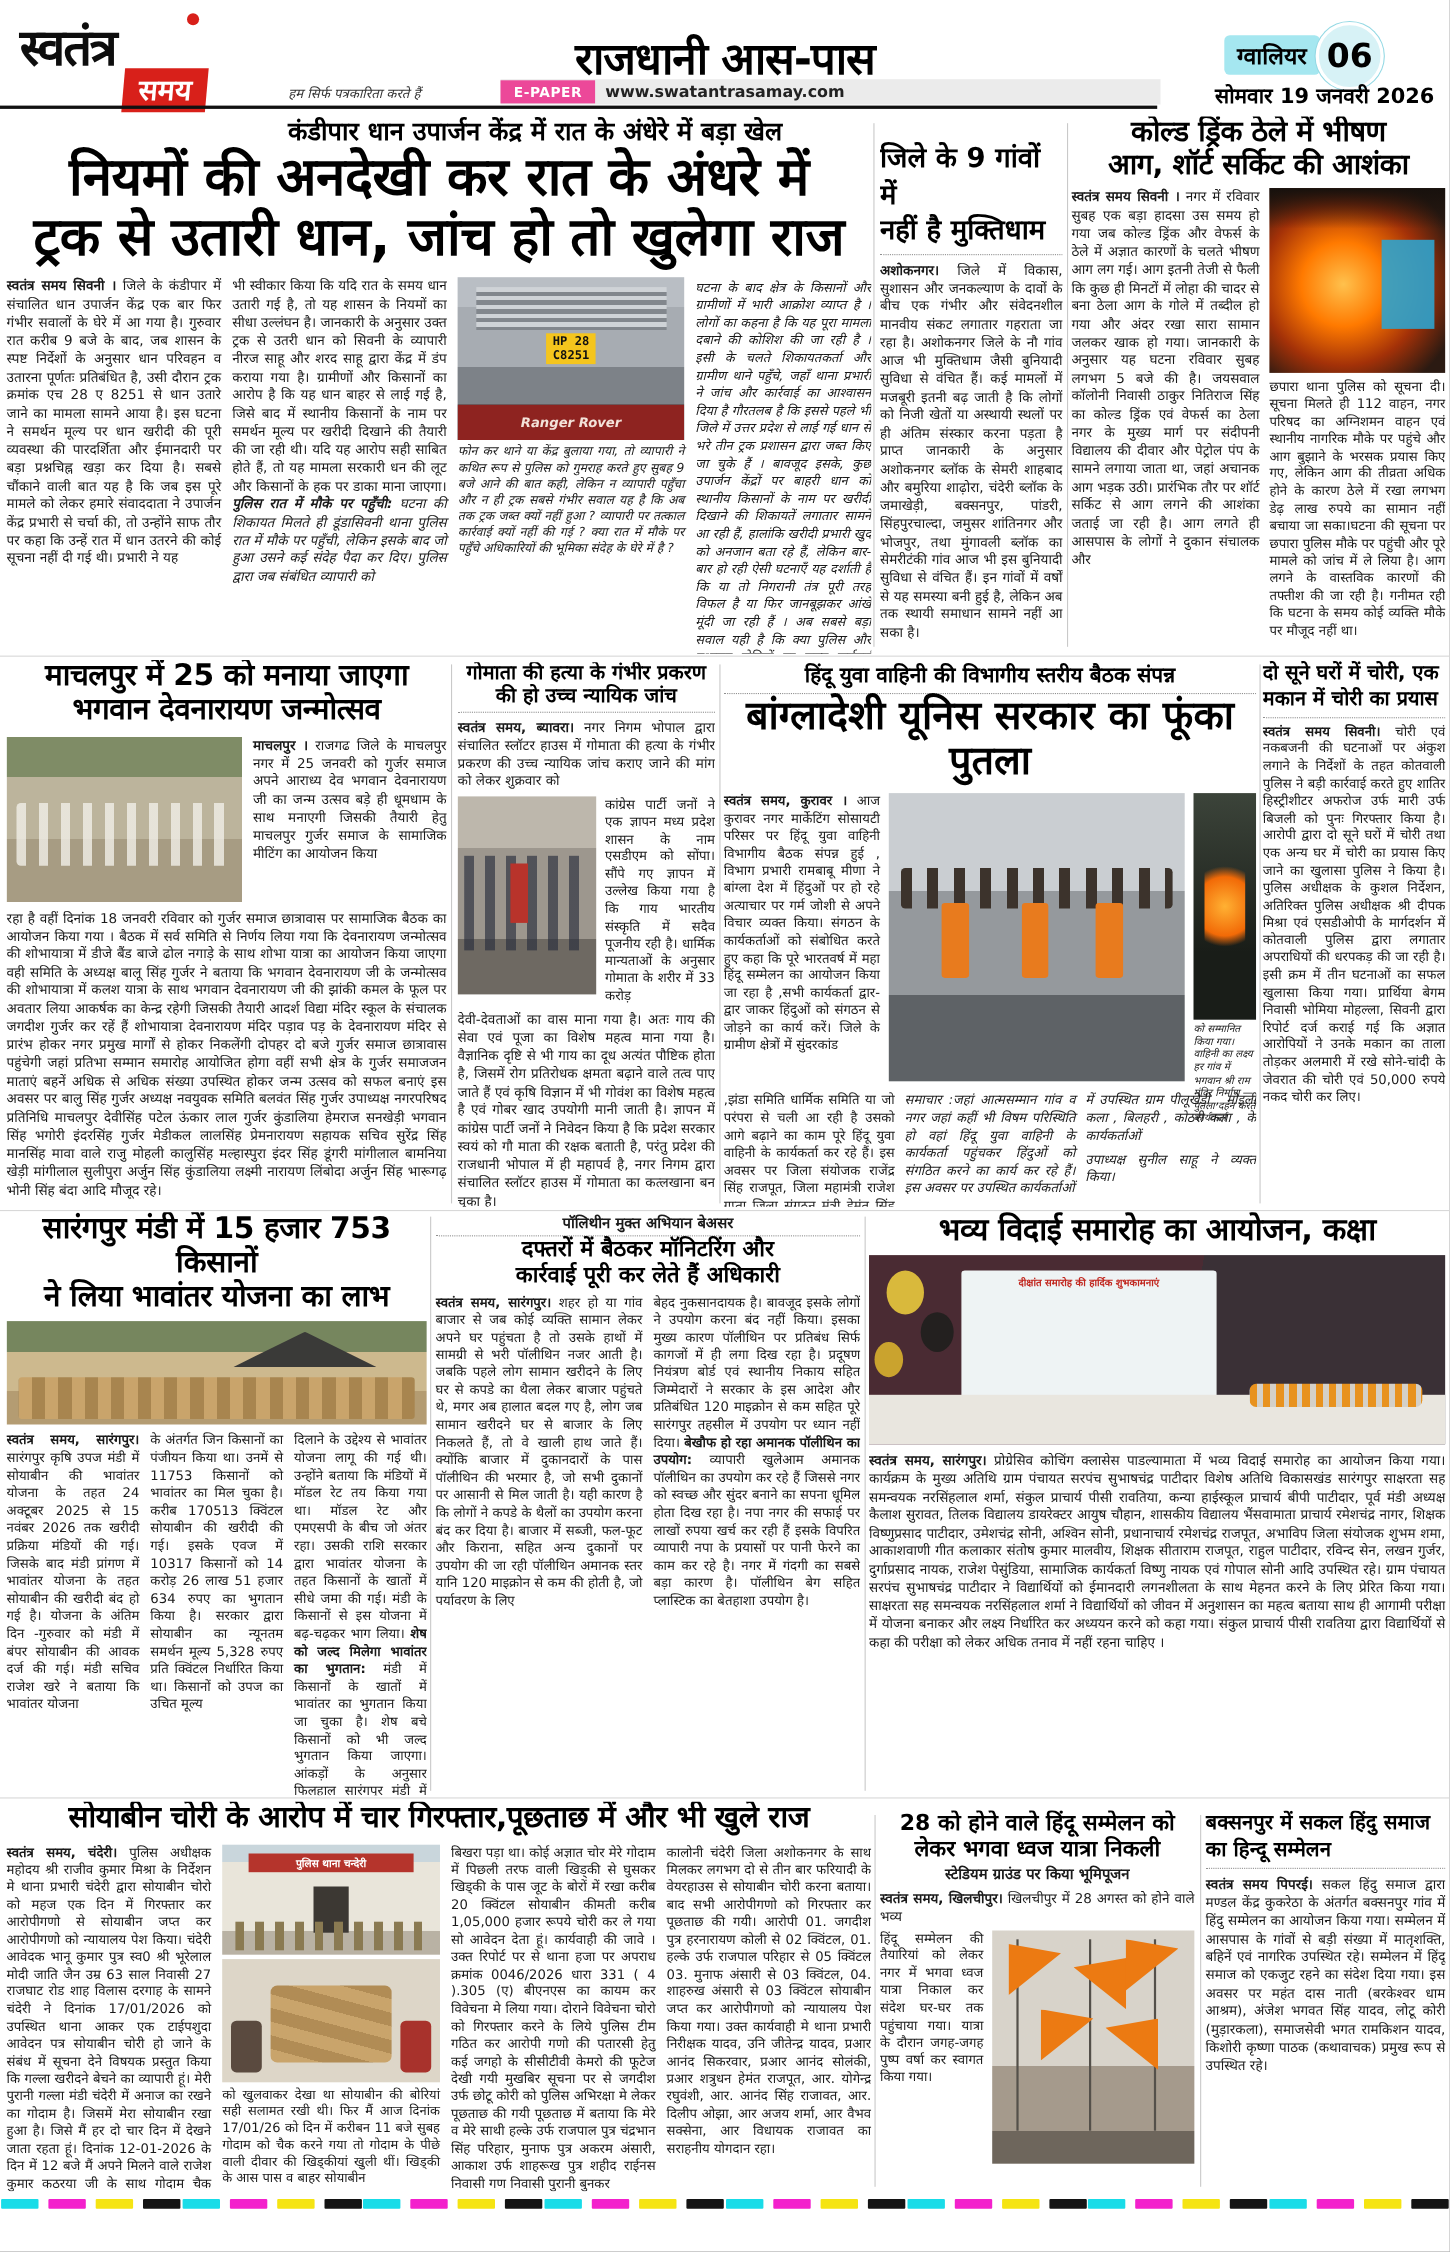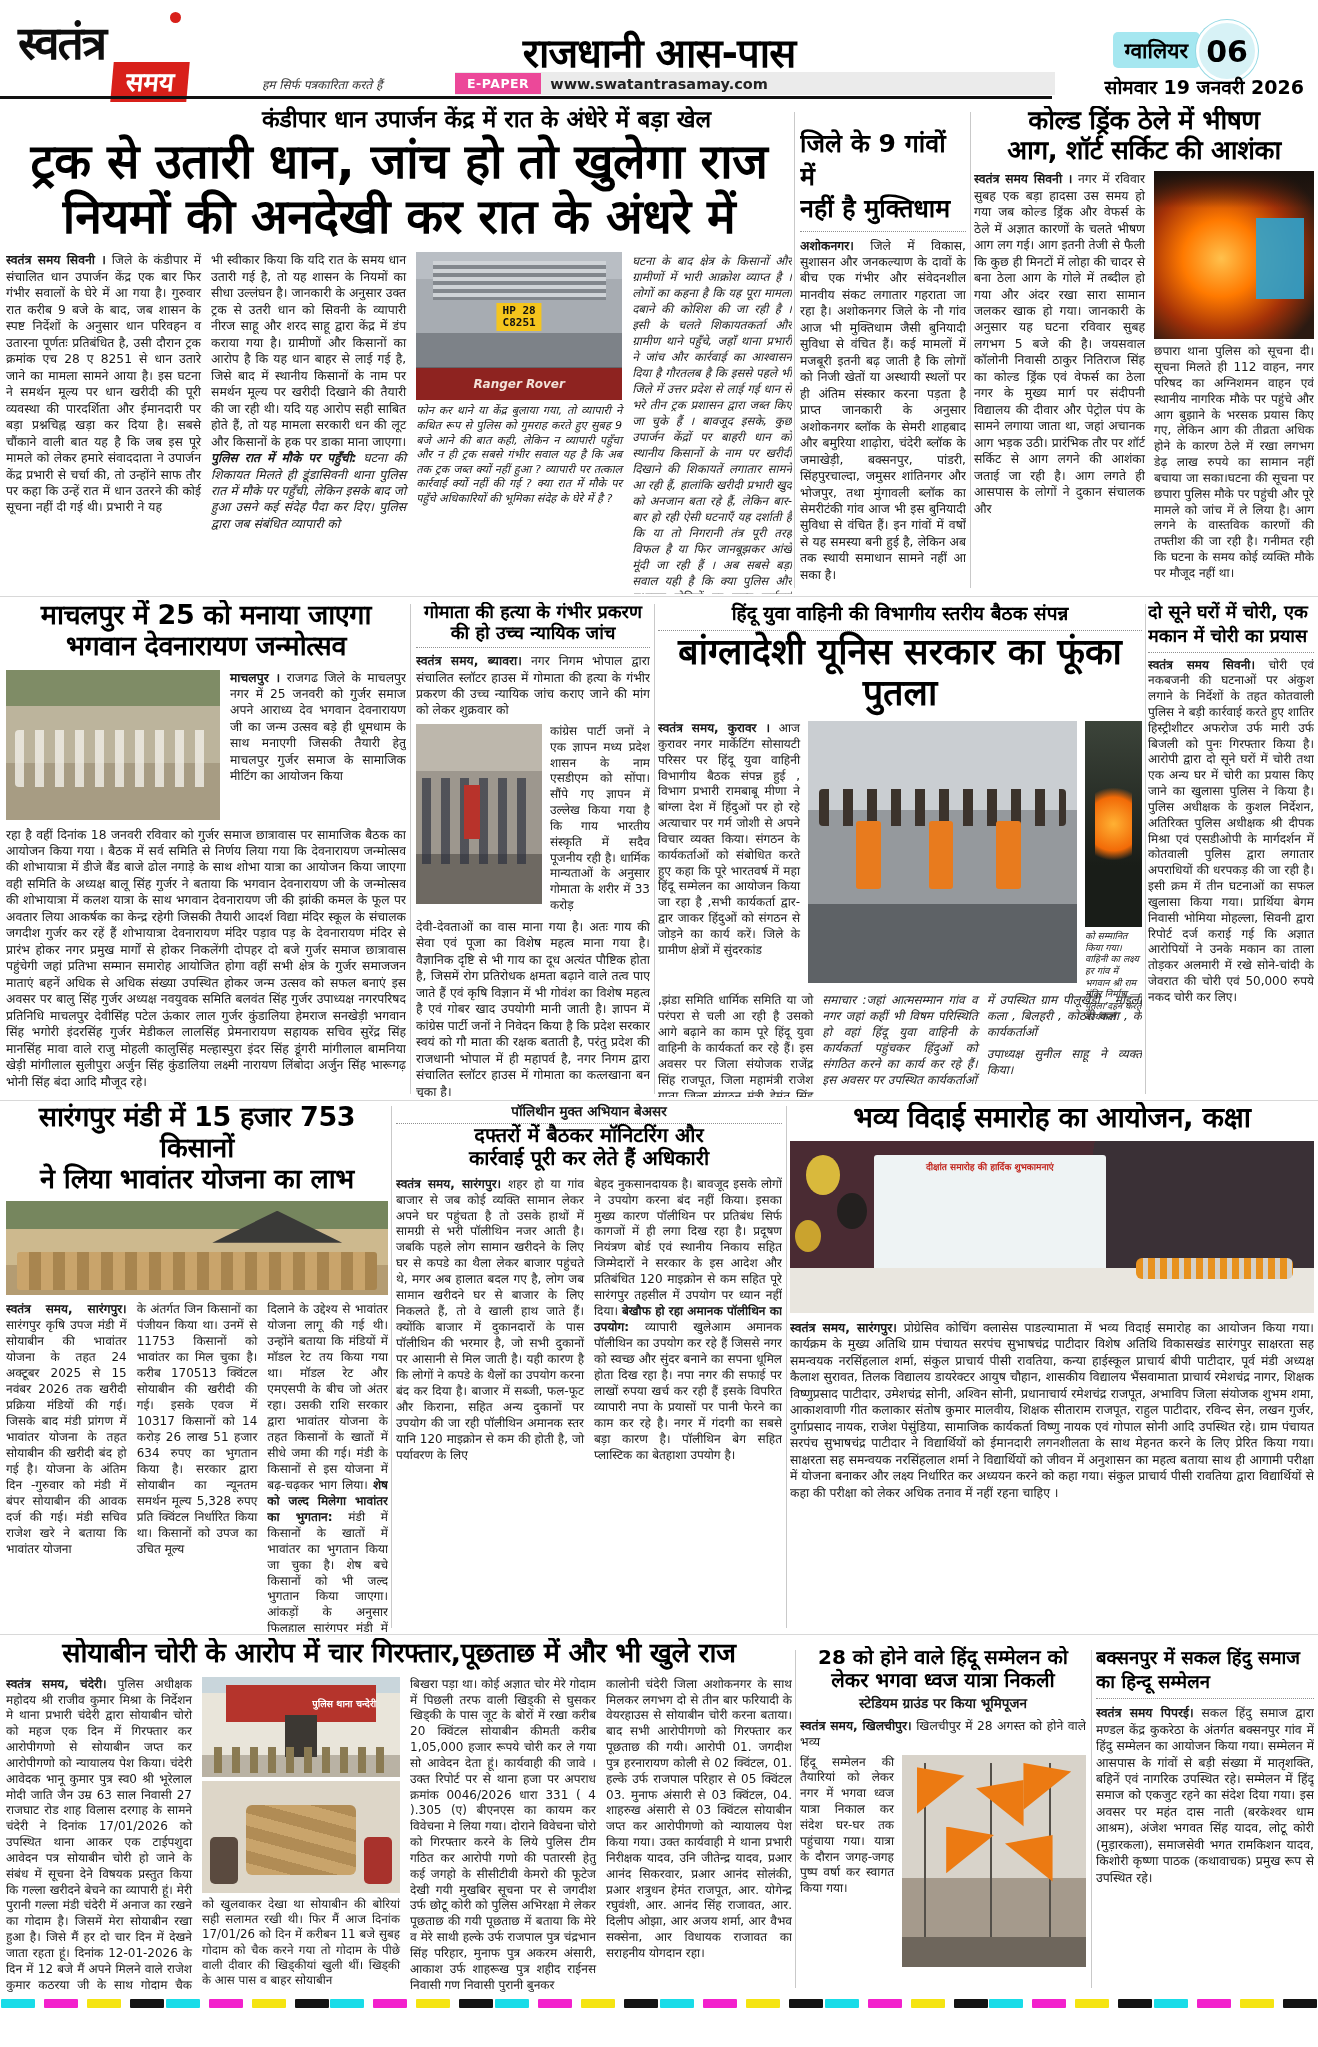--- a/index.html
+++ b/index.html
@@ -142,21 +142,21 @@
   .ph-vidai .b3{left:1%;top:46%;width:26px;height:32px;background:#caa32e;}
   #vid .body{height:205px;}
 
   
   #soy{left:6px;top:1638px;width:786px;height:354px;}
   #soy .hl{font-size:27px;white-space:nowrap;}
   #soy .cols{margin-top:8px;height:300px;}
   #soy .sphoto{width:198px;flex:none;}
   .ph-police{height:100px;background:linear-gradient(#c9d6dc 0 16%,#e9e5da 16% 78%,#b9b2a4 78%);}
   .psign{position:absolute;left:12%;right:12%;top:8%;background:#b5342c;color:#fff;font-size:9.5px;font-weight:700;
-     text-align:right;padding:12px 0;}
+     text-align:center;padding:2px 0;}
   .ph-police .door{position:absolute;left:42%;top:38%;width:16%;height:42%;background:#3c3833;}
   .ph-police .cops{position:absolute;left:6%;right:6%;bottom:4%;height:26%;
      background:repeating-linear-gradient(90deg,#8a7a52 0 8px,transparent 8px 18px);}
   .ph-sacks{height:112px;margin-top:4px;background:#ddd6c8;}
   .ph-sacks .pile{position:absolute;left:22%;top:22%;width:56%;height:62%;border-radius:6px;
      background:repeating-linear-gradient(15deg,#c9a46b 0 12px,#b18c55 12px 24px);}
   .ph-sacks .fig1{position:absolute;left:4%;bottom:8%;width:14%;height:42%;background:#5a4a3f;border-radius:5px;}
   .ph-sacks .fig2{position:absolute;right:4%;bottom:8%;width:14%;height:42%;background:#a8322c;border-radius:5px;}
   #soy .smid{font-size:11.8px;line-height:1.3;margin-top:4px;text-align:justify;}
 
@@ -200,22 +200,22 @@
     <div id="mdate">सोमवार 19 जनवरी 2026</div>
     <div id="epbar">
       <span id="epbox">E-PAPER</span>
       <span id="epurl">www.swatantrasamay.com</span>
     </div>
     <div id="mastrule"></div>
   </header>
 
   <article class="art" id="lead">
     <div class="kick">कंडीपार धान उपार्जन केंद्र में रात के अंधेरे में बड़ा खेल</div>
+    <div class="hl">नियमों की अनदेखी कर रात के अंधरे में</div>
     <div class="hl">ट्रक से उतारी धान, जांच हो तो खुलेगा राज</div>
-    <div class="hl">नियमों की अनदेखी कर रात के अंधरे में</div>
     <div class="cols body">
       <div class="c jt b" style="flex:1.22">
         <span class="byl">स्वतंत्र समय सिवनी ।</span>
         <span>जिले के कंडीपार में संचालित धान उपार्जन केंद्र एक बार फिर गंभीर सवालों के घेरे में आ गया है। गुरुवार रात करीब 9 बजे के बाद, जब शासन के स्पष्ट निर्देशों के अनुसार धान परिवहन व उतारना पूर्णतः प्रतिबंधित है, उसी दौरान ट्रक क्रमांक एच 28 ए 8251 से धान उतारे जाने का मामला सामने आया है। इस घटना ने समर्थन मूल्य पर धान खरीदी की पूरी व्यवस्था की पारदर्शिता और ईमानदारी पर बड़ा प्रश्नचिह्न खड़ा कर दिया है। सबसे चौंकाने वाली बात यह है कि जब इस पूरे मामले को लेकर हमारे संवाददाता ने उपार्जन केंद्र प्रभारी से चर्चा की, तो उन्होंने साफ तौर पर कहा कि उन्हें रात में धान उतरने की कोई सूचना नहीं दी गई थी। प्रभारी ने यह</span>
       </div>
       <div class="c jt b" style="flex:1.22">
         <span>भी स्वीकार किया कि यदि रात के समय धान उतारी गई है, तो यह शासन के नियमों का सीधा उल्लंघन है। जानकारी के अनुसार उक्त ट्रक से उतरी धान को सिवनी के व्यापारी नीरज साहू और शरद साहू द्वारा केंद्र में डंप कराया गया है। ग्रामीणों और किसानों का आरोप है कि यह धान बाहर से लाई गई है, जिसे बाद में स्थानीय किसानों के नाम पर समर्थन मूल्य पर खरीदी दिखाने की तैयारी की जा रही थी। यदि यह आरोप सही साबित होते हैं, तो यह मामला सरकारी धन की लूट और किसानों के हक पर डाका माना जाएगा।</span>
         <span class="byl it">पुलिस रात में मौके पर पहुँची:</span>
         <span class="it">घटना की शिकायत मिलते ही डूंडासिवनी थाना पुलिस रात में मौके पर पहुँची, लेकिन इसके बाद जो हुआ उसने कई संदेह पैदा कर दिए। पुलिस द्वारा जब संबंधित व्यापारी को</span>
       </div>

